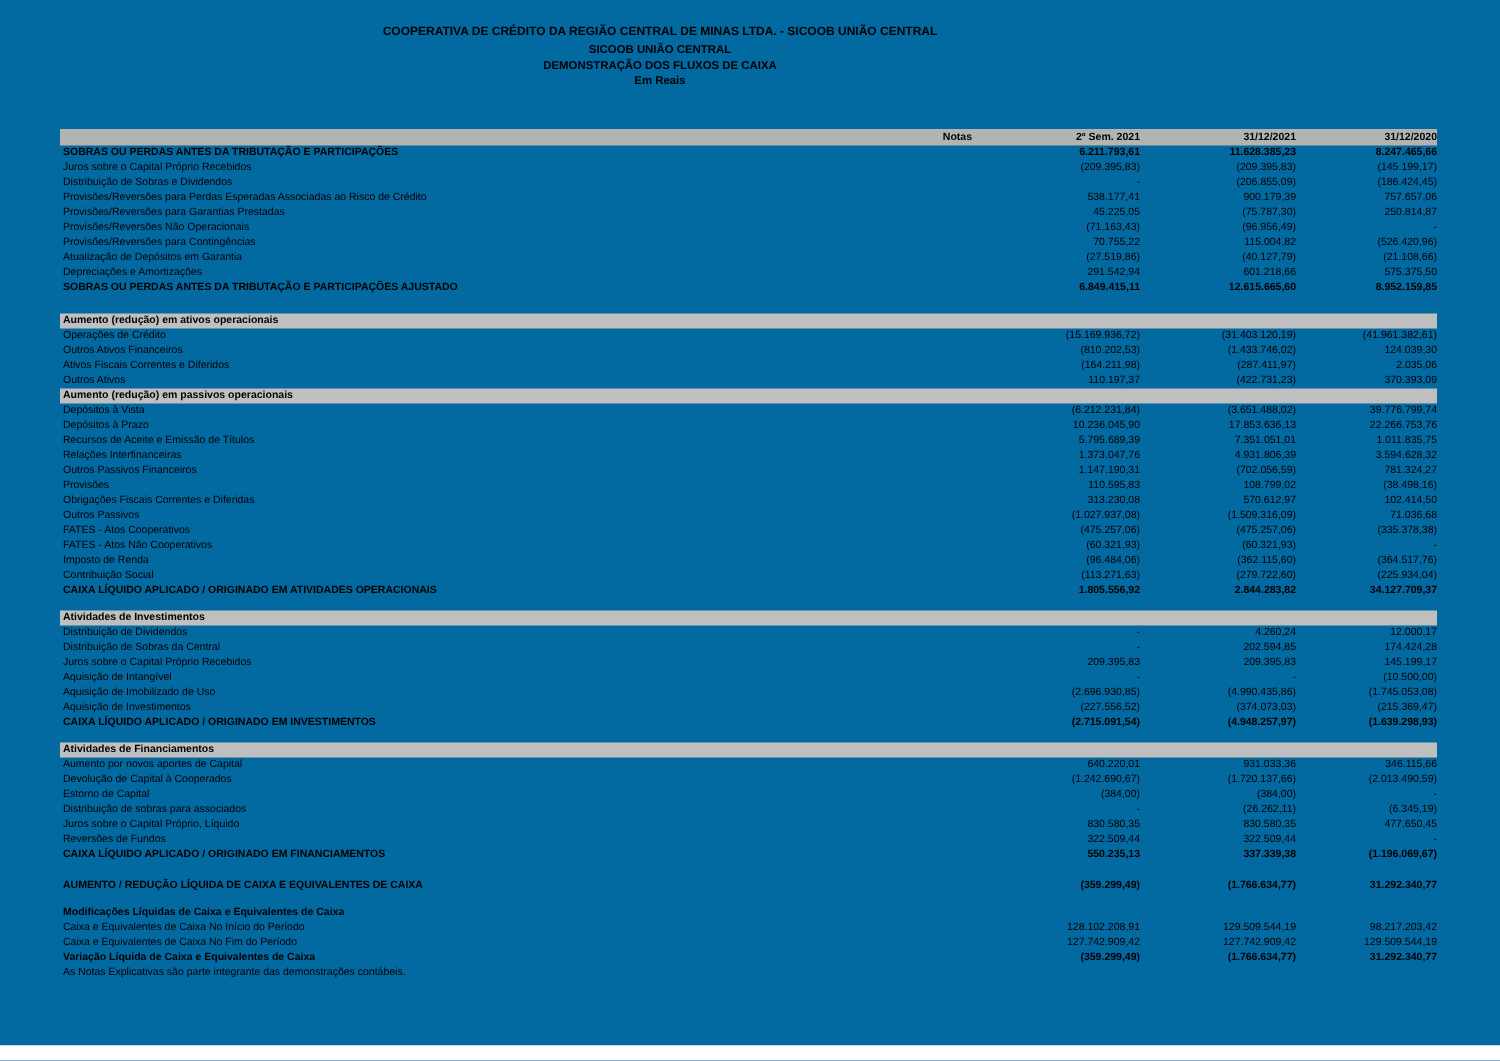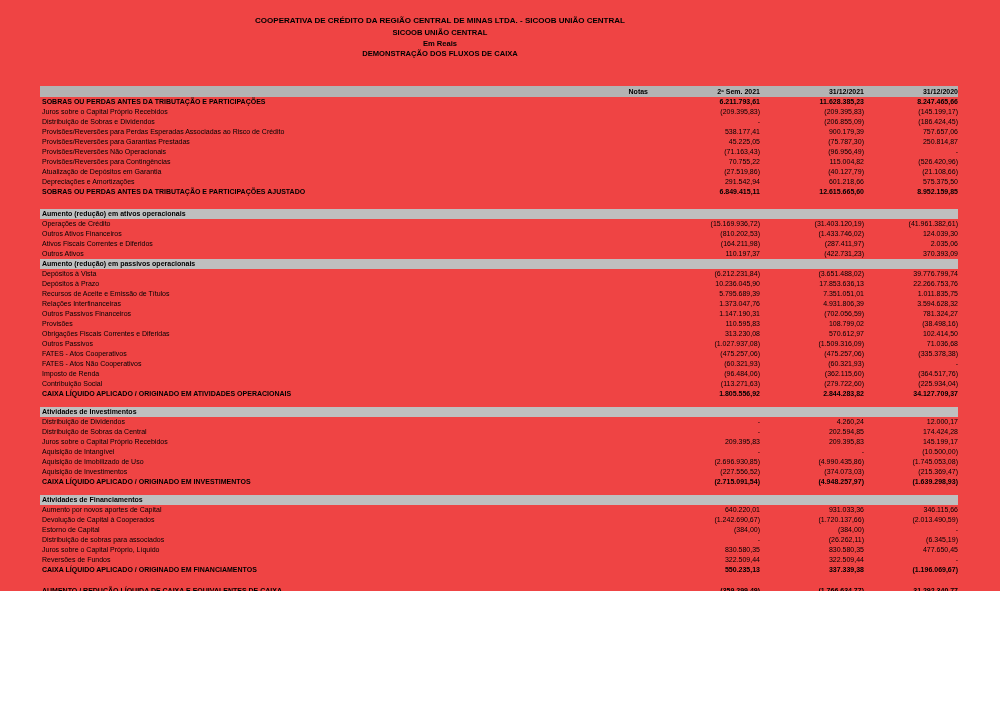--- a/index.html
+++ b/index.html
@@ -1,17 +1,17 @@
 <!DOCTYPE html>
 <html><head>
 <meta charset="utf-8">
 <style>
   html,body{margin:0;padding:0;background:#fff;}
   .page{
-    position:relative;width:1000px;height:591px;background:#ef4444;
+    position:relative;width:1000px;height:697px;background:#0369a1;
     font-family:"Liberation Sans",sans-serif;color:#000;overflow:hidden;
   }
   .doc-header{position:absolute;top:15px;left:0;width:880px;text-align:center;font-weight:bold;}
   .doc-header .l1{font-size:8px;line-height:11px;margin-bottom:2px;}
   .doc-header .l{font-size:7.6px;line-height:10.5px;}
   .table{position:absolute;left:40px;top:86px;width:918px;font-size:7px;}
   .thead{
     display:grid;grid-template-columns:1fr 90px 112px 104px 94px;
     background:#b3b3b3;font-weight:bold;height:11px;line-height:11px;
   }
@@ -31,22 +31,22 @@
   .gap{width:100%;}
 </style>
 </head>
 <body>
 
 <div class="page">
 
   <div class="doc-header">
     <div class="l1">COOPERATIVA DE CRÉDITO DA REGIÃO CENTRAL DE MINAS LTDA. - SICOOB UNIÃO CENTRAL</div>
     <div class="l">SICOOB UNIÃO CENTRAL</div>
+    <div class="l">DEMONSTRAÇÃO DOS FLUXOS DE CAIXA</div>
     <div class="l">Em Reais</div>
-    <div class="l">DEMONSTRAÇÃO DOS FLUXOS DE CAIXA</div>
   </div>
 
   <div class="table">
     <div class="thead">
       <div class="c"></div>
       <div class="c">Notas</div>
       <div class="c">2º Sem. 2021</div>
       <div class="c">31/12/2021</div>
       <div class="c">31/12/2020</div>
     </div>

